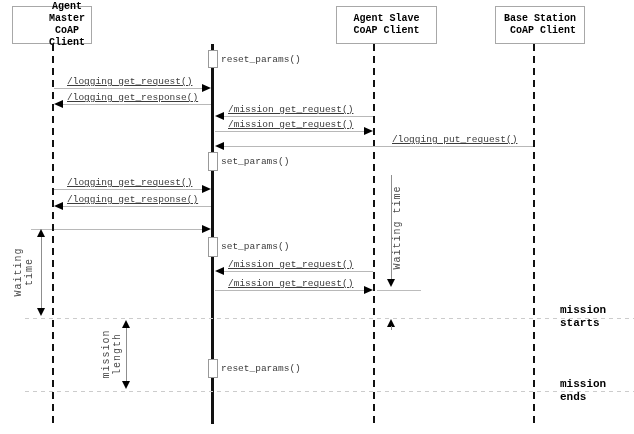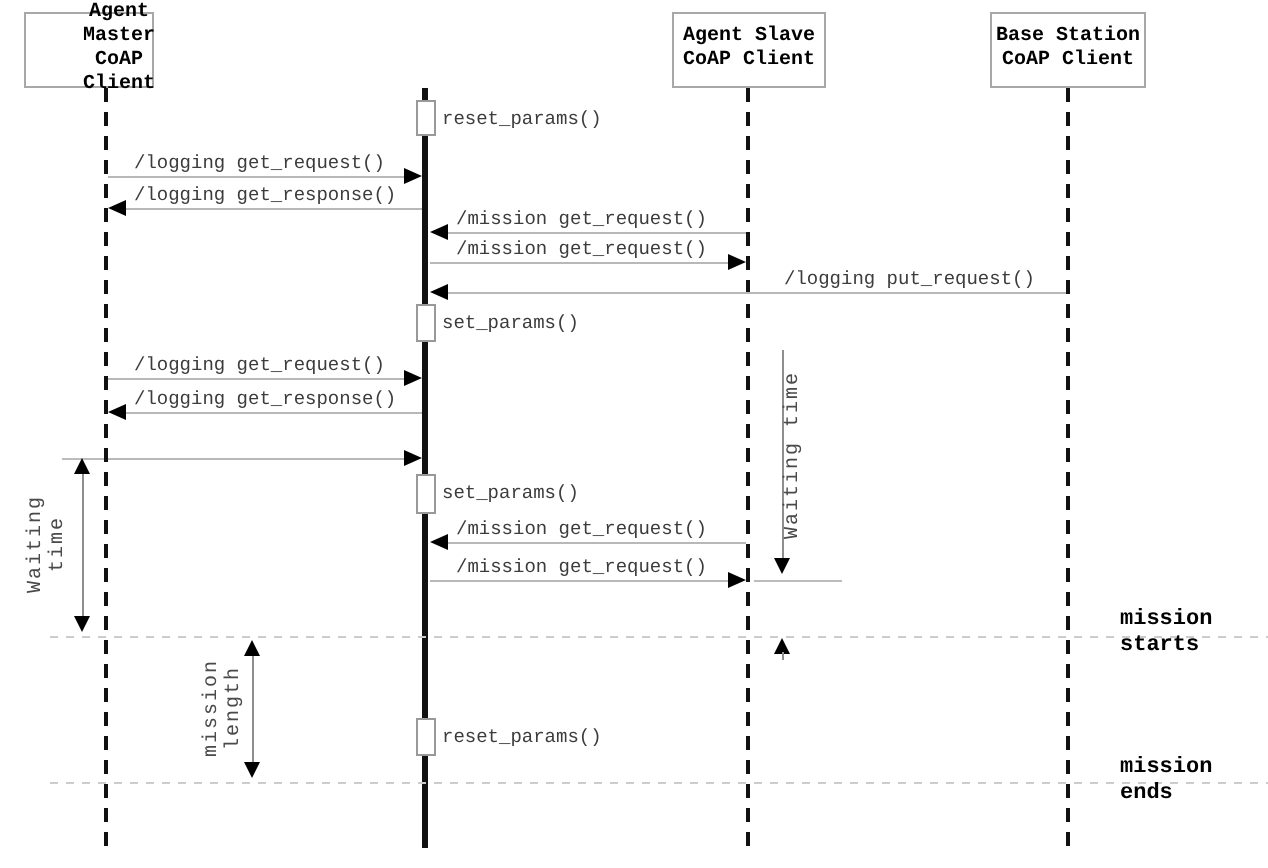--- a/index.html
+++ b/index.html
@@ -26,21 +26,21 @@
   
   .activation{
     position:absolute;left:208px;width:10px;box-sizing:border-box;
     background:#fff;border:1px solid #999;
   }
   .selfcall-label{
     position:absolute;left:221px;font-size:9.5px;color:#3c3c3c;white-space:pre;
   }
   
   .msg-line{position:absolute;height:1px;background:#b8b8b8;}
-  .msg-label{position:absolute;font-size:9.5px;color:#3c3c3c;white-space:pre;}
+  .msg-label{position:absolute;font-size:9.5px;color:#3c3c3c;white-space:pre;text-decoration:underline;}
   
   .arr-r{position:absolute;width:0;height:0;border-top:4px solid transparent;border-bottom:4px solid transparent;border-left:9px solid #000;}
   .arr-l{position:absolute;width:0;height:0;border-top:4px solid transparent;border-bottom:4px solid transparent;border-right:9px solid #000;}
   .arr-u{position:absolute;width:0;height:0;border-left:4px solid transparent;border-right:4px solid transparent;border-bottom:8px solid #000;}
   .arr-d{position:absolute;width:0;height:0;border-left:4px solid transparent;border-right:4px solid transparent;border-top:8px solid #000;}
   
   .ruler-v{position:absolute;width:1px;background:#8f8f8f;}
   .tick-h{position:absolute;height:1px;background:#bcbcbc;}
   .rot-label{
     position:absolute;transform:rotate(-90deg);
@@ -55,25 +55,25 @@
   .milestone-label{
     position:absolute;left:560px;font-weight:bold;font-size:11px;line-height:12.5px;
     color:#000;white-space:pre-line;
   }
 </style>
 </head>
 <body>
 
 <div id="stage">
 
-  <div class="actor-box" style="left:12px;width:65px;padding-left:30px;">Agent Master
+  <div class="actor-box" style="left:12px;width:80px;padding-left:30px;">Agent Master
 CoAP Client</div>
-  <div class="actor-box" style="left:336px;width:77px;">Agent Slave
+  <div class="actor-box" style="left:336px;width:101px;">Agent Slave
 CoAP Client</div>
-  <div class="actor-box" style="left:495px;width:78px;">Base Station
+  <div class="actor-box" style="left:495px;width:90px;text-align:right;">Base Station
 CoAP Client</div>
 
   <div class="lifeline-dashed" style="left:52px;"></div>
   <div class="lifeline-solid" style="left:211px;"></div>
   <div class="lifeline-dashed" style="left:373px;"></div>
   <div class="lifeline-dashed" style="left:533px;"></div>
 
   <div class="milestone-line" style="top:318px;"></div>
   <div class="milestone-line" style="top:391px;"></div>
 

